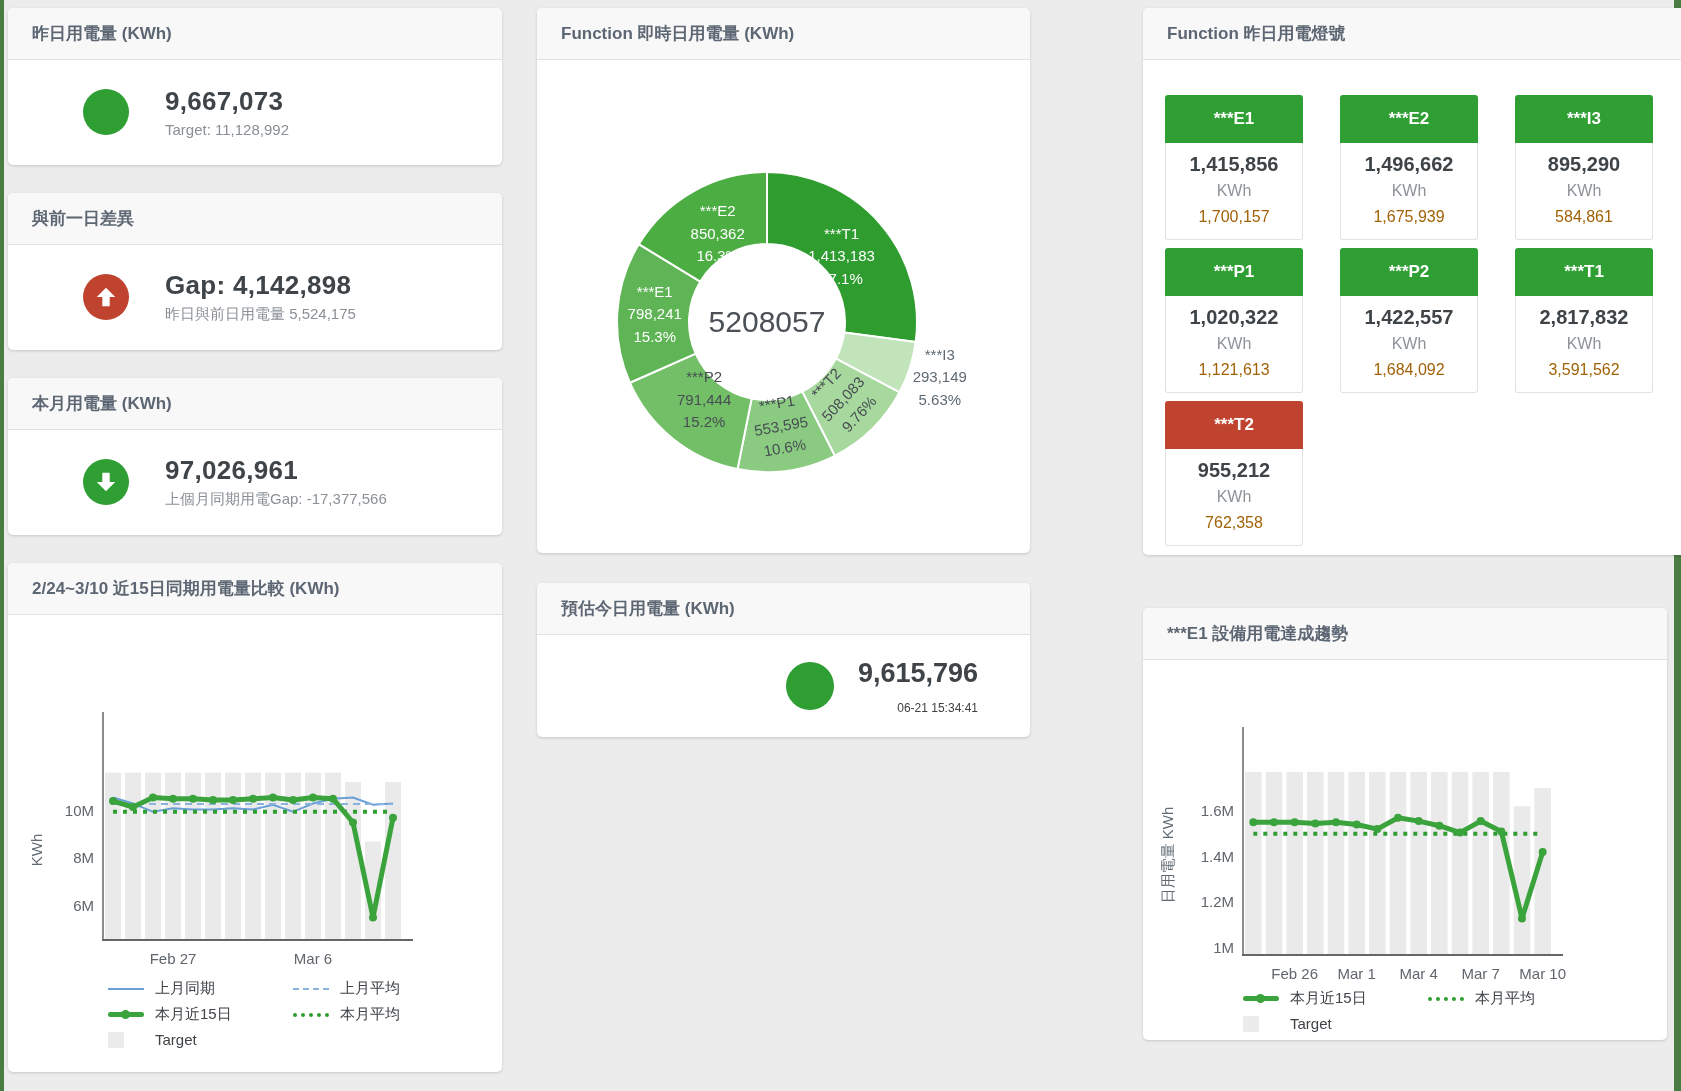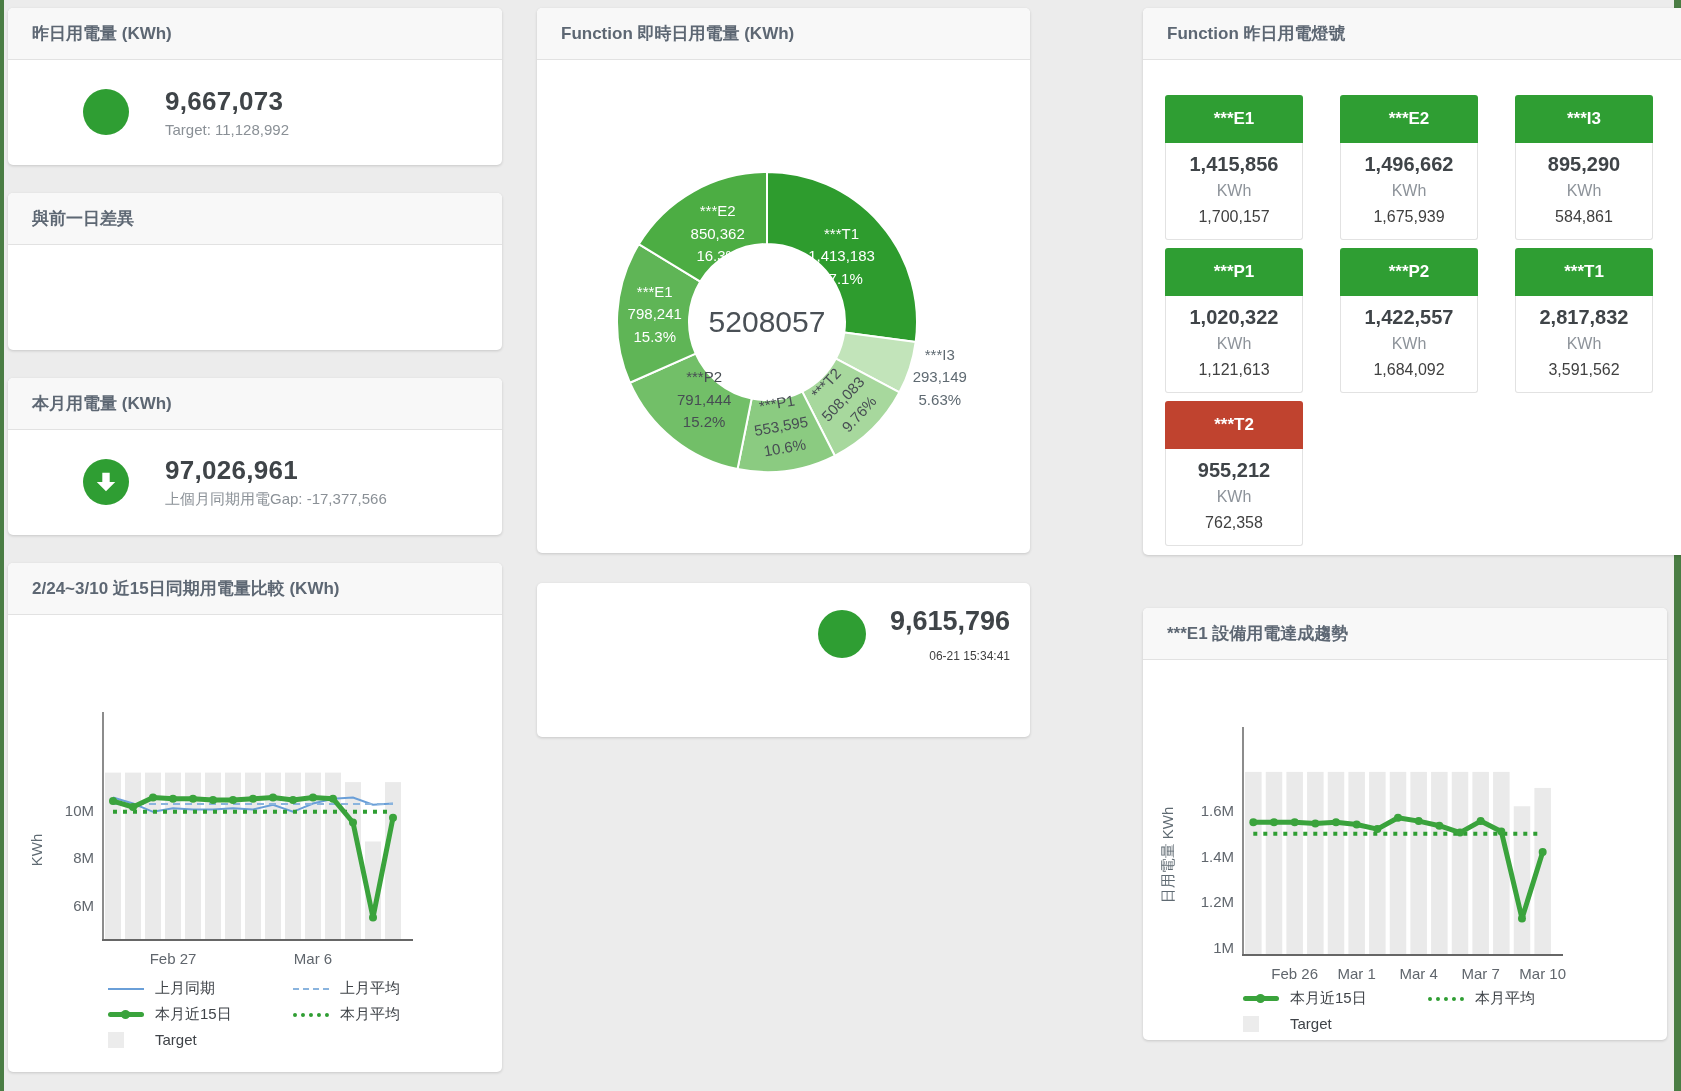--- a/index.html
+++ b/index.html
@@ -25,32 +25,32 @@
   .circle{width:46px;height:46px;border-radius:50%;display:flex;align-items:center;justify-content:center;flex:none}
   .circle.sm{width:48px;height:48px}
   .bg-green{background:#2f9e33}
   .bg-red{background:#c0432f}
   .circle svg{width:24px;height:24px;fill:#fff}
   .kpi-text{margin-left:36px}
   .kpi-value{font-size:26px;font-weight:bold;color:#3f4448;letter-spacing:.3px}
   .kpi-sub{font-size:15px;color:#8a9096;margin-top:4px}
 
   
-  .est-body{display:flex;align-items:center;justify-content:flex-end;height:102px;padding-right:20px;gap:24px}
+  .est-body{display:flex;align-items:center;justify-content:flex-end;height:102px;padding-right:52px;gap:24px}
   .est-text{text-align:right}
   .est-value{font-size:27px;font-weight:bold;color:#3f4448}
   .est-sub{font-size:12px;color:#404040;margin-top:12px}
 
   
   .tile-grid{display:grid;grid-template-columns:repeat(3,138px);column-gap:37px;row-gap:8px;padding:35px 0 0 22px}
   .tile-header{height:48px;border-radius:3px 3px 0 0;display:flex;align-items:center;justify-content:center;color:#fff;font-size:17px;font-weight:bold}
   .tile-body{background:#fff;border:1px solid #e2e2e2;border-top:none;border-radius:0 0 3px 3px;text-align:center;padding:8px 0 9px}
   .tile-value{font-size:20px;font-weight:bold;color:#3f4448;line-height:27px}
   .tile-unit{font-size:16px;color:#8d939a;line-height:26px}
-  .tile-target{font-size:16px;color:#404040;line-height:26px}
+  .tile-target{font-size:16px;color:#a16207;line-height:26px}
 
   
   .donut-wrap{position:relative;width:493px;height:492px}
   .donut-label{position:absolute;text-align:center;font-size:15px;line-height:1.5;white-space:nowrap}
   .donut-center{position:absolute;font-size:30px;color:#4a5056;transform:translate(-50%,-50%)}
 
   
   .legend{display:grid;grid-template-columns:185px 185px;row-gap:7px;margin-left:100px;margin-top:4px}
   .lg-item{display:flex;align-items:center;font-size:15px;color:#3f4348;cursor:pointer}
   .sw{width:36px;margin-right:11px;flex:none;display:flex;align-items:center;justify-content:flex-start}
@@ -76,20 +76,31 @@
     <div class="circle bg-green"></div>
     <div class="kpi-text">
       <div class="kpi-value">9,667,073</div>
       <div class="kpi-sub">Target: 11,128,992</div>
     </div>
   </div>
 </div>
 
 <div class="card" style="left:8px;top:193px;width:494px;height:157px">
   <div class="card-header">與前一日差異</div>
+  <div class="kpi-body">
+    <div class="circle bg-red">
+      <svg viewBox="0 0 26 26">
+          <path d="M13 3 L23 13 L17 13 L17 23 L9 23 L9 13 L3 13 Z"></path>
+        </svg>
+    </div>
+    <div class="kpi-text">
+      <div class="kpi-value">Gap: 4,142,898</div>
+      <div class="kpi-sub">昨日與前日用電量 5,524,175</div>
+    </div>
+  </div>
 </div>
 
 <div class="card" style="left:8px;top:378px;width:494px;height:157px">
   <div class="card-header">本月用電量 (KWh)</div>
   <div class="kpi-body">
     <div class="circle bg-green">
       <svg viewBox="0 0 26 26" style="transform:rotate(180deg)">
           <path d="M13 3 L23 13 L17 13 L17 23 L9 23 L9 13 L3 13 Z"></path>
         </svg>
     </div>
@@ -227,20 +238,21 @@
           <div>***E2</div>
           <div>850,362</div>
           <div>16.3%</div>
         </div>
       </div>
     <div class="donut-center" style="left:230px;top:262px">5208057</div>
   </div>
 </div>
 
 <div class="card" style="left:537px;top:583px;width:493px;height:154px">
+  <div class="card-header">預估今日用電量 (KWh)</div>
   <div class="est-body">
     <div class="circle sm bg-green"></div>
     <div class="est-text">
       <div class="est-value">9,615,796</div>
       <div class="est-sub">06-21 15:34:41</div>
     </div>
   </div>
 </div>
 
 <div class="card" style="left:1143px;top:8px;width:601px;height:547px">

